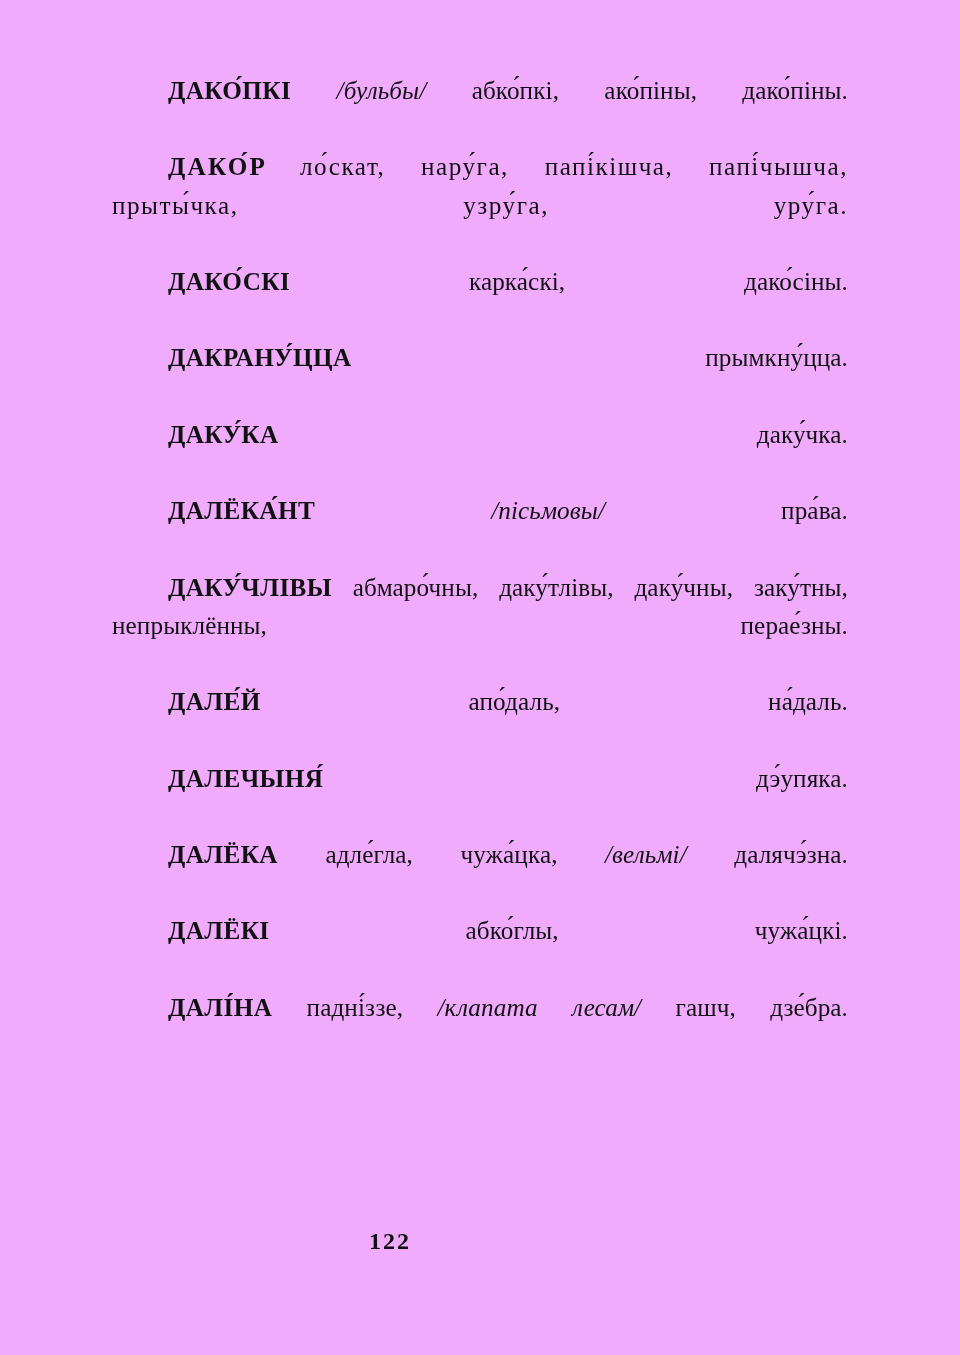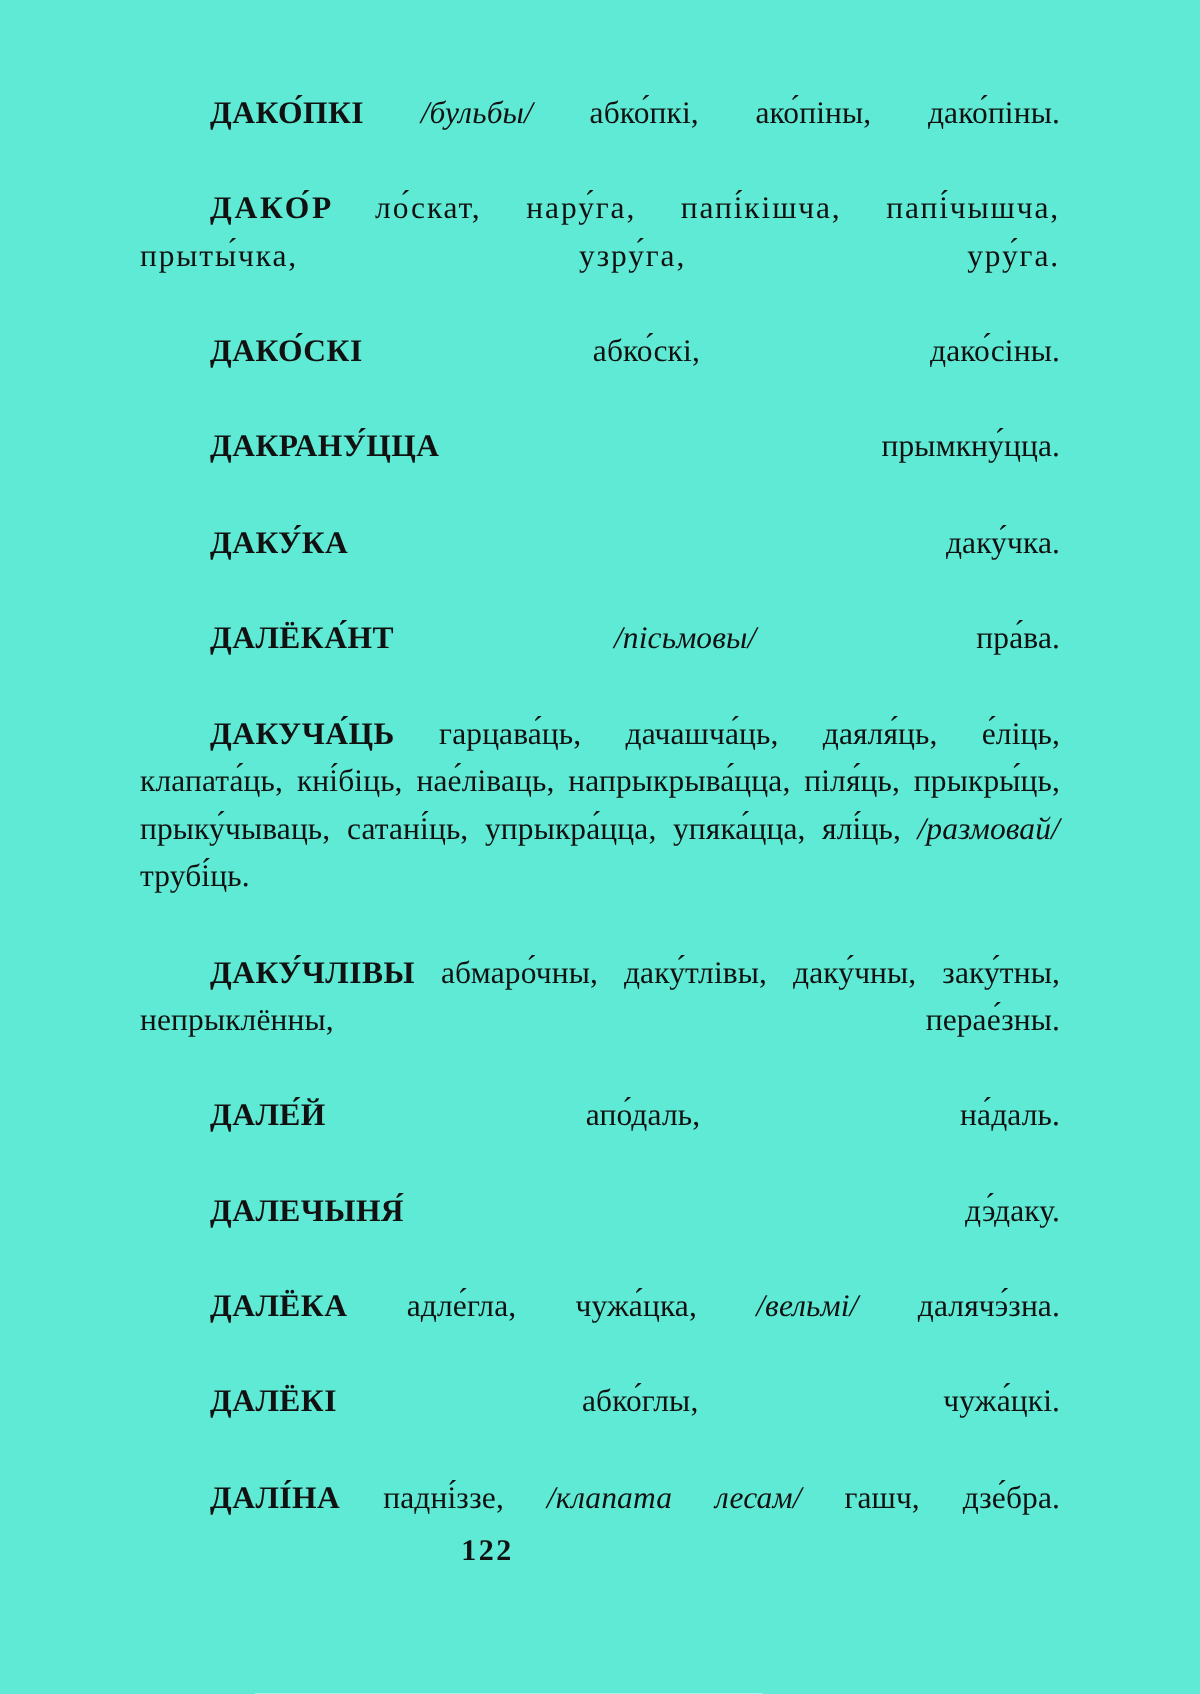--- a/index.html
+++ b/index.html
@@ -11,21 +11,21 @@
 
   body {
     font-family: "Liberation Serif", "DejaVu Serif", serif;
     color: #111111;
   }
 
   #page {
     position: relative;
     width: 960px;
     height: 1355px;
-    background: #5eead4;
+    background: #f0abfc;
     overflow: hidden;
     box-sizing: border-box;
   }
 
   
   #entries {
     position: absolute;
     left: 112px;
     top: 72px;
     width: 736px;
@@ -82,28 +82,27 @@
   }
 </style>
 </head>
 <body>
 
 <div id="page">
 
   <div id="entries">
       <p class="entry"><span class="hw">ДАКО́ПКІ</span> <span class="gloss">/бульбы/</span> <span class="syn">абко́пкі, ако́піны, дако́піны.</span></p>
       <p class="entry loose"><span class="hw">ДАКО́Р</span> <span class="syn">ло́скат, нару́га, папі́кішча, папі́чышча, прыты́чка, узру́га, уру́га.</span></p>
-      <p class="entry"><span class="hw">ДАКО́СКІ</span> <span class="syn">абко́скі, дако́сіны.</span></p>
+      <p class="entry"><span class="hw">ДАКО́СКІ</span> <span class="syn">карка́скі, дако́сіны.</span></p>
       <p class="entry"><span class="hw">ДАКРАНУ́ЦЦА</span> <span class="syn">прымкну́цца.</span></p>
       <p class="entry"><span class="hw">ДАКУ́КА</span> <span class="syn">даку́чка.</span></p>
       <p class="entry"><span class="hw">ДАЛЁКА́НТ</span> <span class="gloss">/пісьмовы/</span> <span class="syn">пра́ва.</span></p>
-      <p class="entry"><span class="hw">ДАКУЧА́ЦЬ</span> <span class="syn">гарцава́ць, дачашча́ць, даяля́ць, е́ліць, клапата́ць, кні́біць, нае́ліваць, напрыкрыва́цца, піля́ць, прыкры́ць, прыку́чываць, сатані́ць, упрыкра́цца, упяка́цца, ялі́ць,</span> <span class="gloss">/размовай/</span> <span class="syn">трубі́ць.</span></p>
       <p class="entry"><span class="hw">ДАКУ́ЧЛІВЫ</span> <span class="syn">абмаро́чны, даку́тлівы, даку́чны, заку́тны, непрыклённы, перае́зны.</span></p>
       <p class="entry"><span class="hw">ДАЛЕ́Й</span> <span class="syn">апо́даль, на́даль.</span></p>
-      <p class="entry"><span class="hw">ДАЛЕЧЫНЯ́</span> <span class="syn">дэ́даку.</span></p>
+      <p class="entry"><span class="hw">ДАЛЕЧЫНЯ́</span> <span class="syn">дэ́упяка.</span></p>
       <p class="entry"><span class="hw">ДАЛЁКА</span> <span class="syn">адле́гла, чужа́цка,</span> <span class="gloss">/вельмі/</span> <span class="syn">далячэ́зна.</span></p>
       <p class="entry"><span class="hw">ДАЛЁКІ</span> <span class="syn">абко́глы, чужа́цкі.</span></p>
       <p class="entry"><span class="hw">ДАЛІ́НА</span> <span class="syn">падні́ззе,</span> <span class="gloss">/клапата лесам/</span> <span class="syn">гашч, дзе́бра.</span></p>
     </div>
 
   <div id="folio">122</div>
 
 </div>
 
 </body></html>

